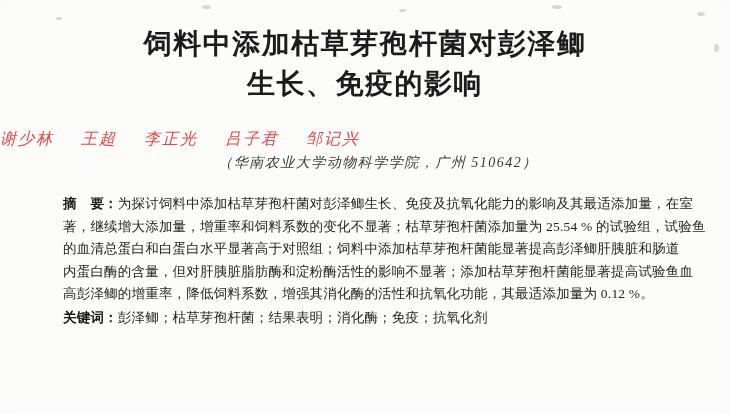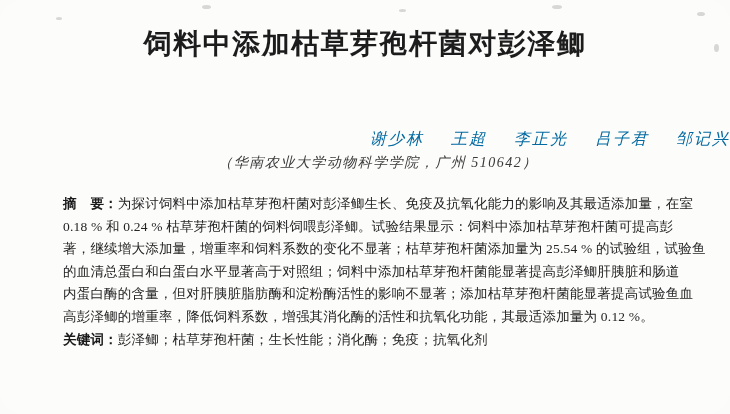--- a/index.html
+++ b/index.html
@@ -35,25 +35,25 @@
     line-height: 40px;
     letter-spacing: 1.5px;
     color: #1c1c1c;
   }
   .authors-row {
     position: absolute;
     top: 129px;
     left: 0;
     width: 730px;
     display: flex;
-    justify-content: flex-end;
+    justify-content: flex-start;
     gap: 27px;
     font-size: 16px;
     font-style: italic;
-    color: #0369a1;
+    color: #ef4444;
     letter-spacing: 2px;
   }
   .affiliation-row {
     position: absolute;
     top: 154px;
     left: 0;
     width: 730px;
     text-align: center;
     font-size: 14px;
     font-style: italic;
@@ -105,40 +105,40 @@
 
   <div class="speck s1"></div>
   <div class="speck s2"></div>
   <div class="speck s3"></div>
   <div class="speck s4"></div>
   <div class="speck s5"></div>
   <div class="speck s6"></div>
 
   <div class="title-block">
     <span class="title-line">饲料中添加枯草芽孢杆菌对彭泽鲫</span>
+    <span class="title-line">生长、免疫的影响</span>
   </div>
 
   <div class="authors-row">
     <span>谢少林</span>
     <span>王超</span>
     <span>李正光</span>
     <span>吕子君</span>
     <span>邹记兴</span>
   </div>
 
   <div class="affiliation-row">（华南农业大学动物科学学院，广州  510642）</div>
 
   <div class="abstract-block">
     <div class="abs-line">
       <span class="bold-label">摘　要：</span><span>为探讨饲料中添加枯草芽孢杆菌对彭泽鲫生长、免疫及抗氧化能力的影响及其最适添加量，在室</span>
     </div>
-    <div class="abs-line">0.18 % 和 0.24 % 枯草芽孢杆菌的饲料饲喂彭泽鲫。试验结果显示：饲料中添加枯草芽孢杆菌可提高彭</div>
     <div class="abs-line">著，继续增大添加量，增重率和饲料系数的变化不显著；枯草芽孢杆菌添加量为 25.54 % 的试验组，试验鱼</div>
     <div class="abs-line">的血清总蛋白和白蛋白水平显著高于对照组；饲料中添加枯草芽孢杆菌能显著提高彭泽鲫肝胰脏和肠道</div>
     <div class="abs-line">内蛋白酶的含量，但对肝胰脏脂肪酶和淀粉酶活性的影响不显著；添加枯草芽孢杆菌能显著提高试验鱼血</div>
     <div class="abs-line">高彭泽鲫的增重率，降低饲料系数，增强其消化酶的活性和抗氧化功能，其最适添加量为 0.12 %。</div>
 
     <div class="keywords-row">
-      <span class="bold-label">关键词：</span><span>彭泽鲫；枯草芽孢杆菌；生长性能；消化酶；免疫；抗氧化剂</span>
+      <span class="bold-label">关键词：</span><span>彭泽鲫；枯草芽孢杆菌；结果表明；消化酶；免疫；抗氧化剂</span>
     </div>
   </div>
 
 </div>
 
 </body></html>

